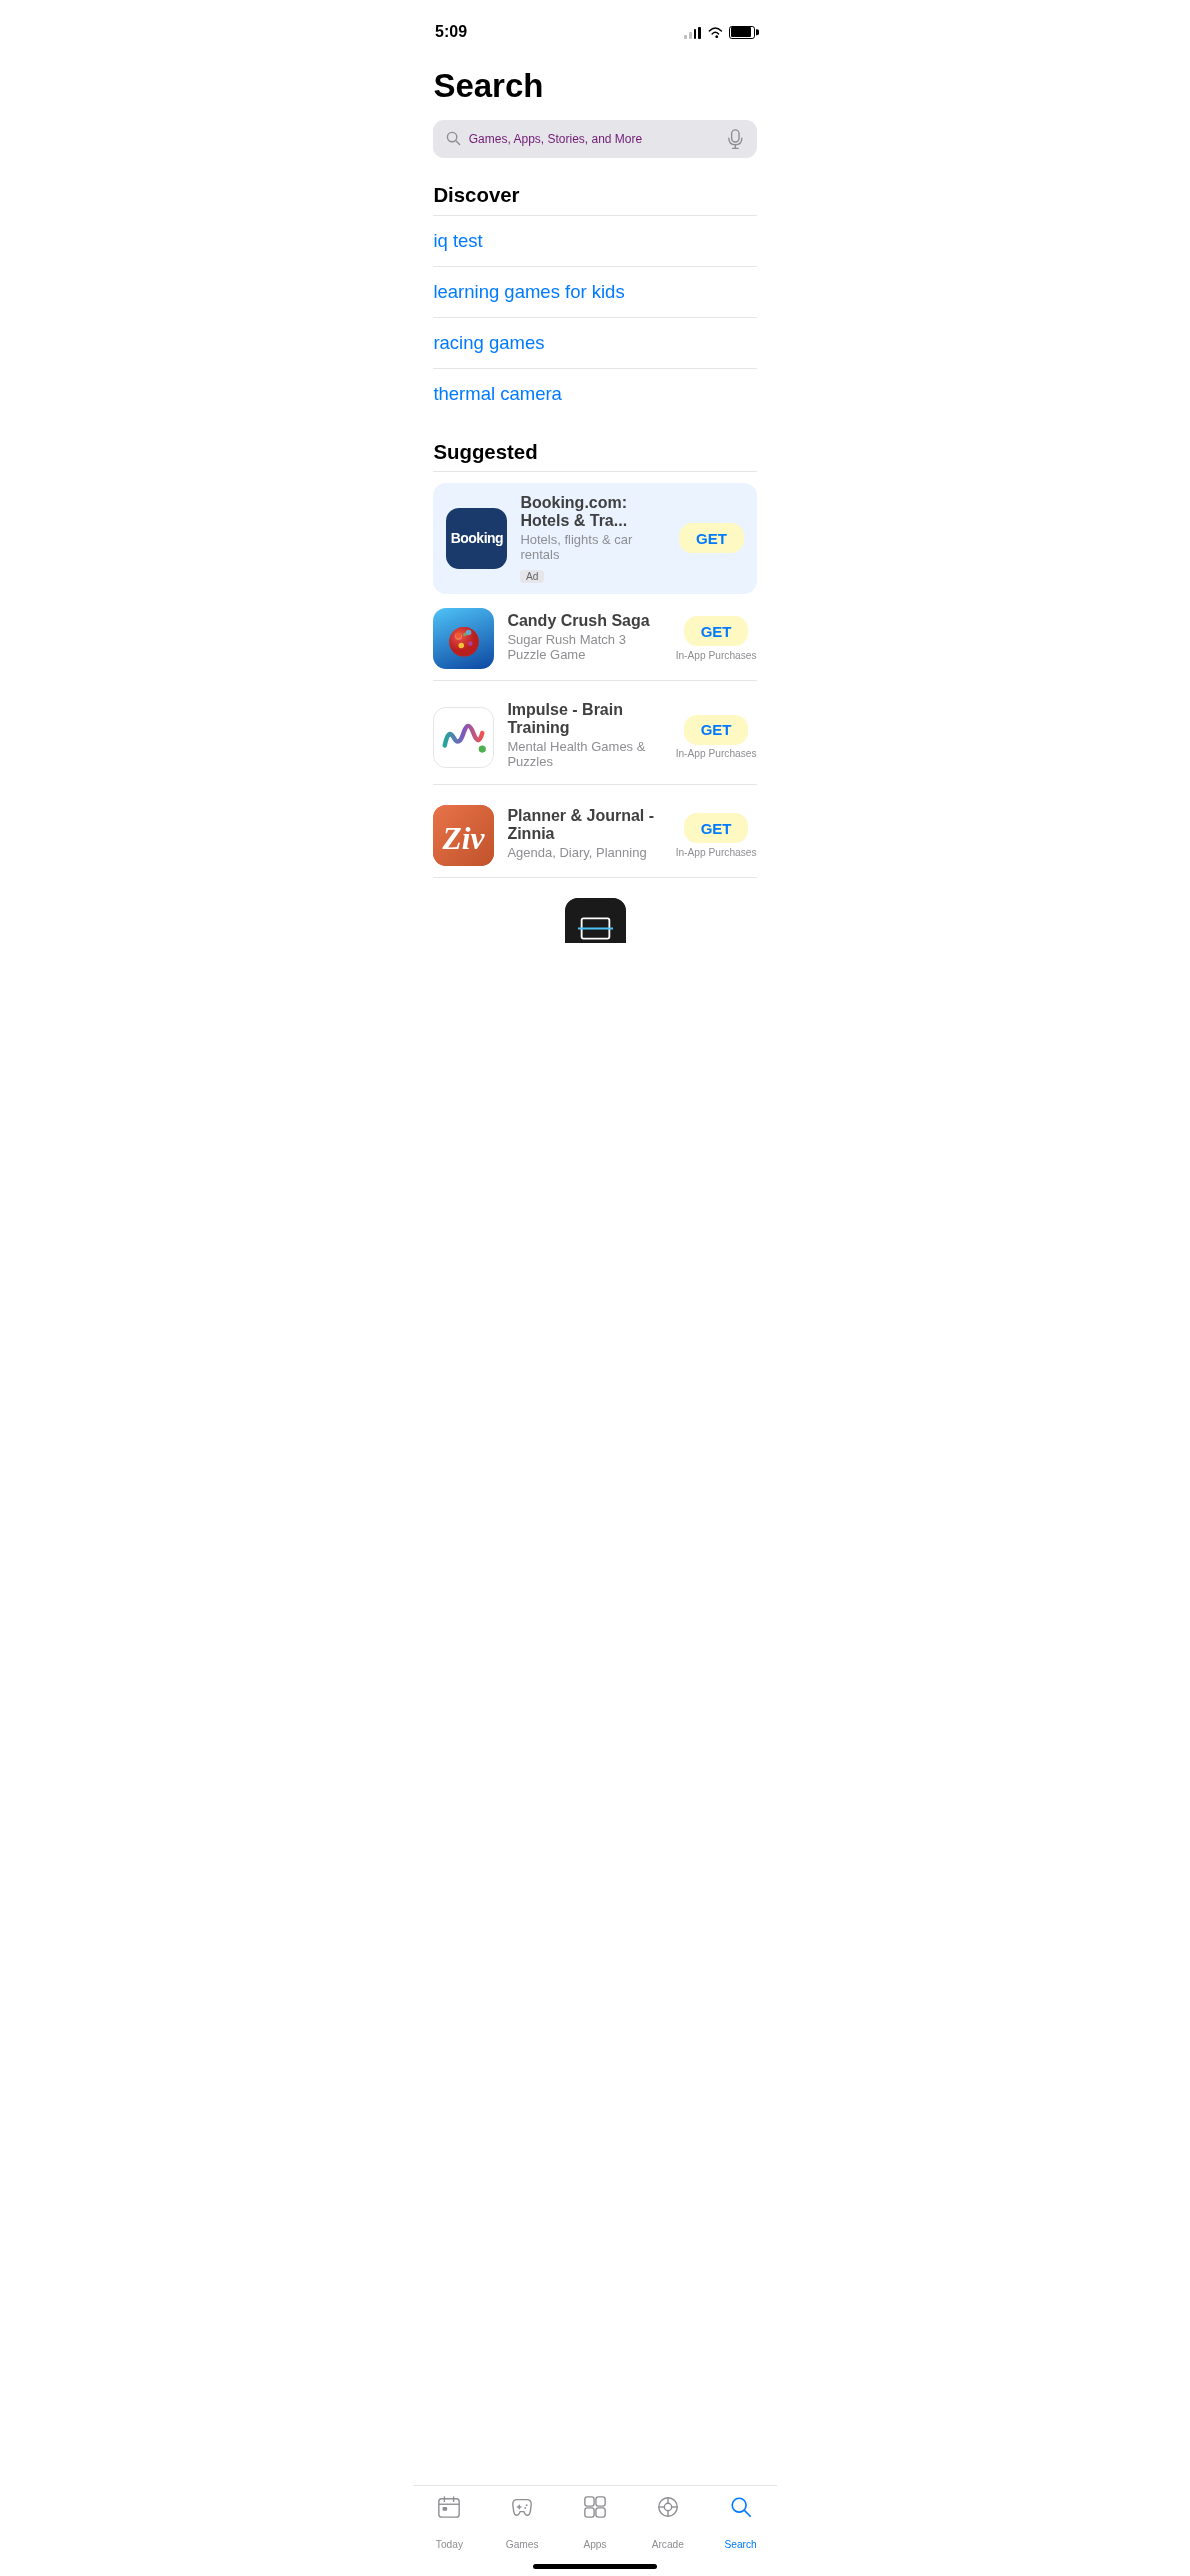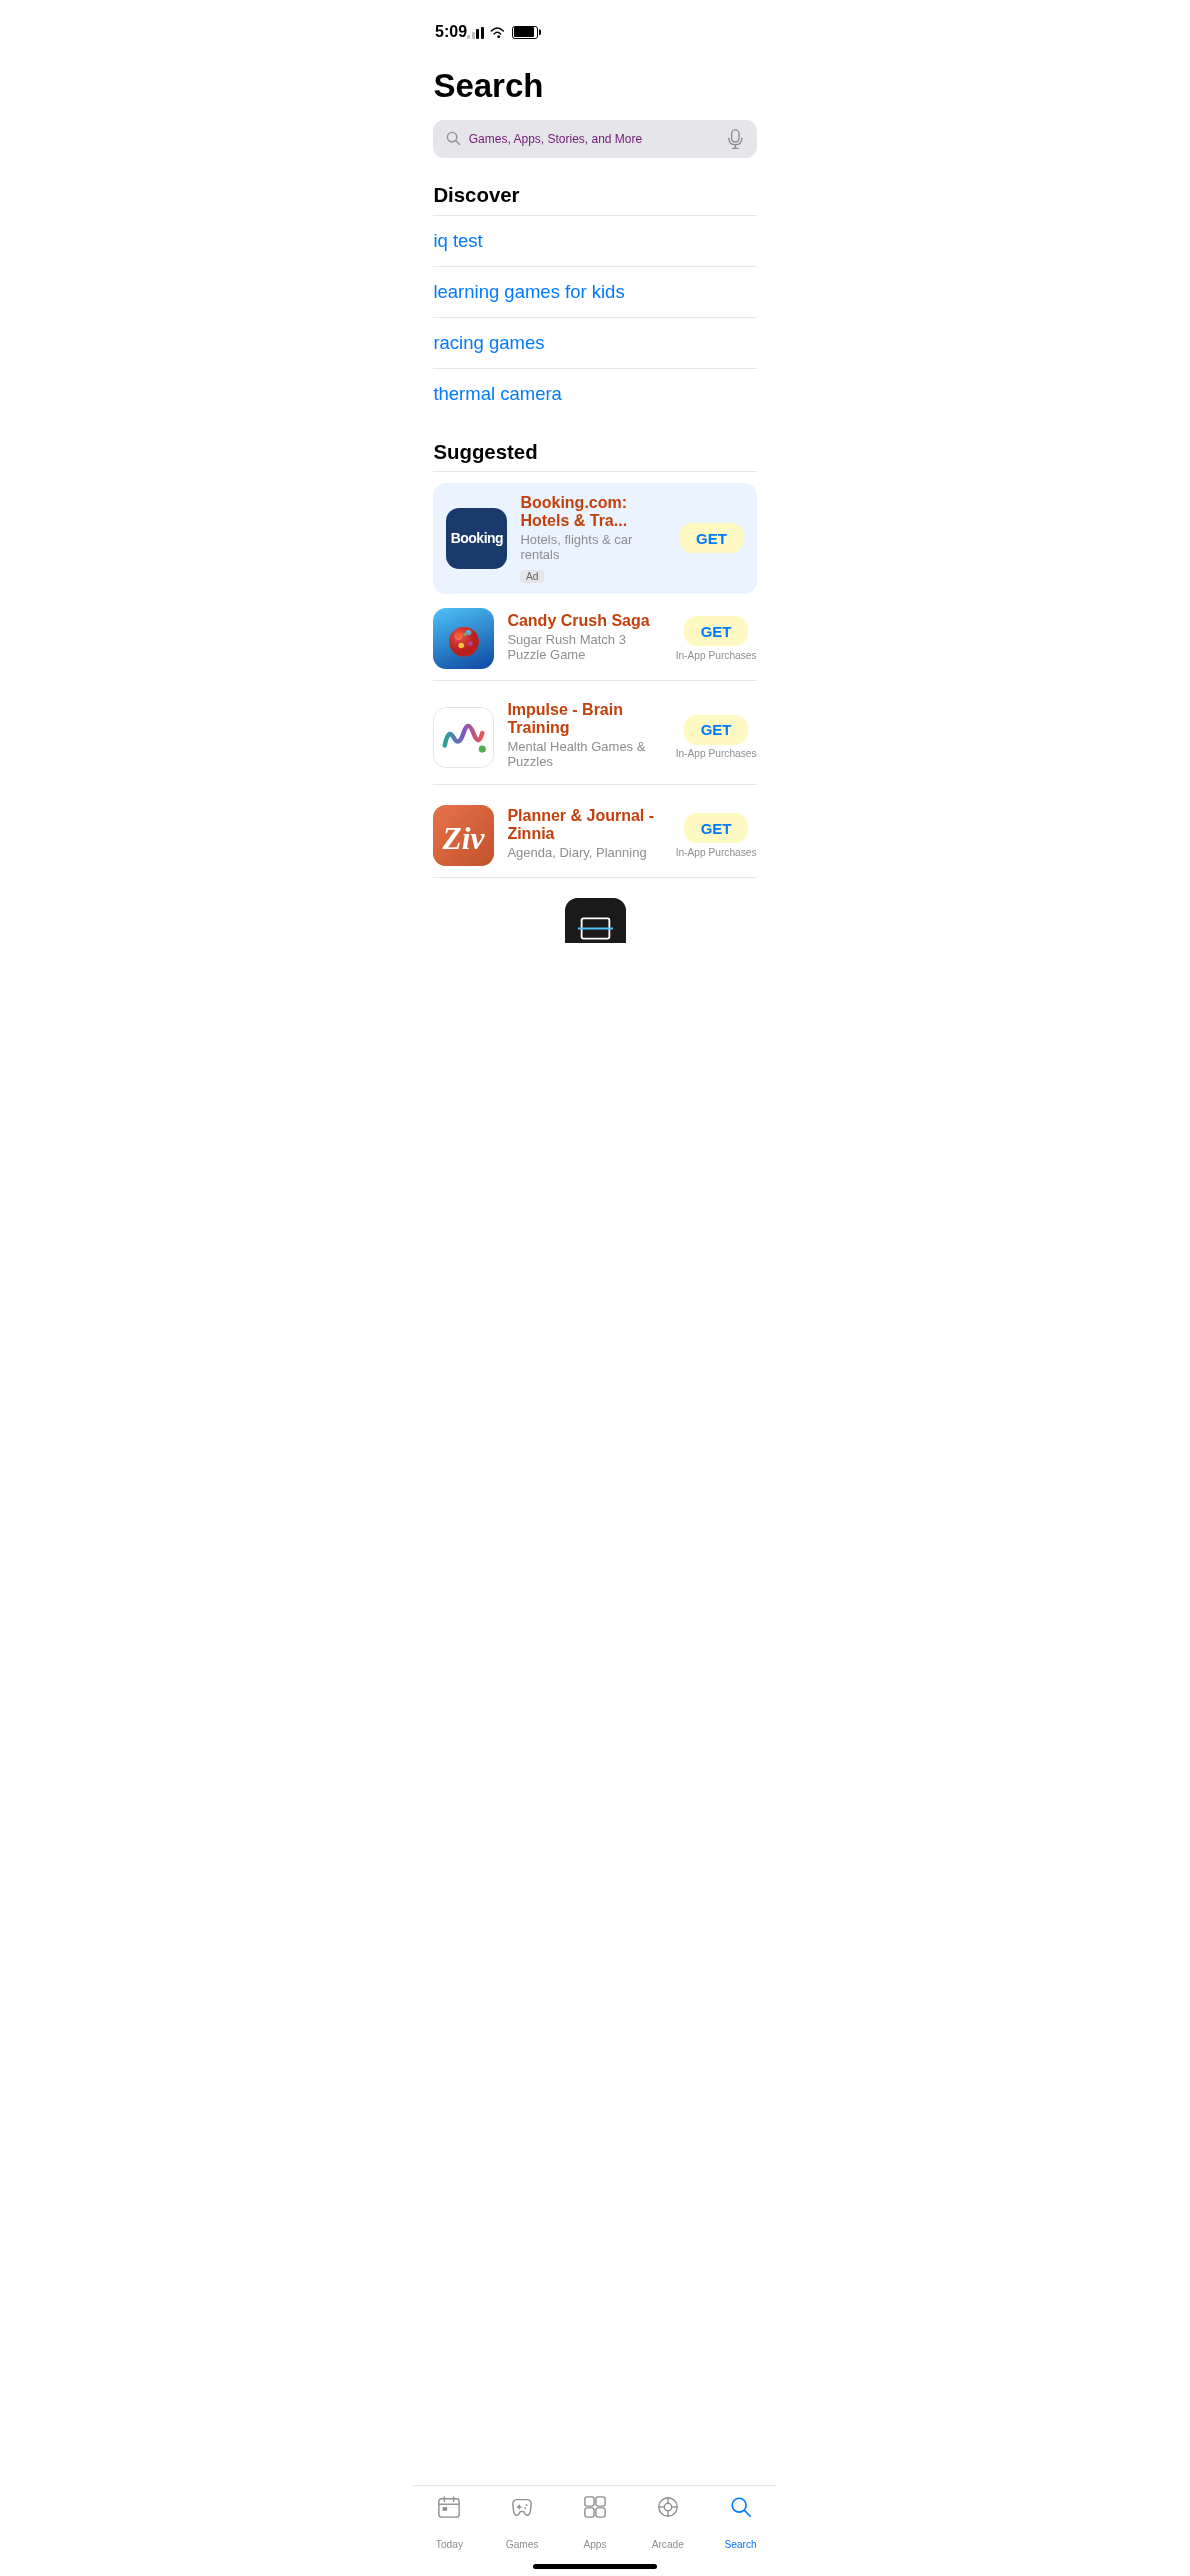--- a/index.html
+++ b/index.html
@@ -11,21 +11,21 @@
       width: 364px;
       min-height: 790px;
       margin: 0 auto;
       overflow-x: hidden;
       position: relative;
     }
 
     
     .status-bar {
       display: flex;
-      justify-content: flex-start;
+      justify-content: space-between;
       align-items: center;
       padding: 16px 22px 0;
       height: 48px;
     }
 
     .status-time {
       font-size: 16px;
       font-weight: 600;
       color: #000;
     }
@@ -190,21 +190,21 @@
       padding: 7.4px;
     }
 
     .app-info {
       flex: 1;
     }
 
     .app-name {
       font-size: 16px;
       font-weight: 600;
-      color: #c2410c;
+      color: #404040;
       margin-bottom: 1.9px;
     }
 
     .app-subtitle {
       font-size: 13px;
       color: #8e8e93;
       margin-bottom: 3.7px;
     }
 
     .ad-badge {

